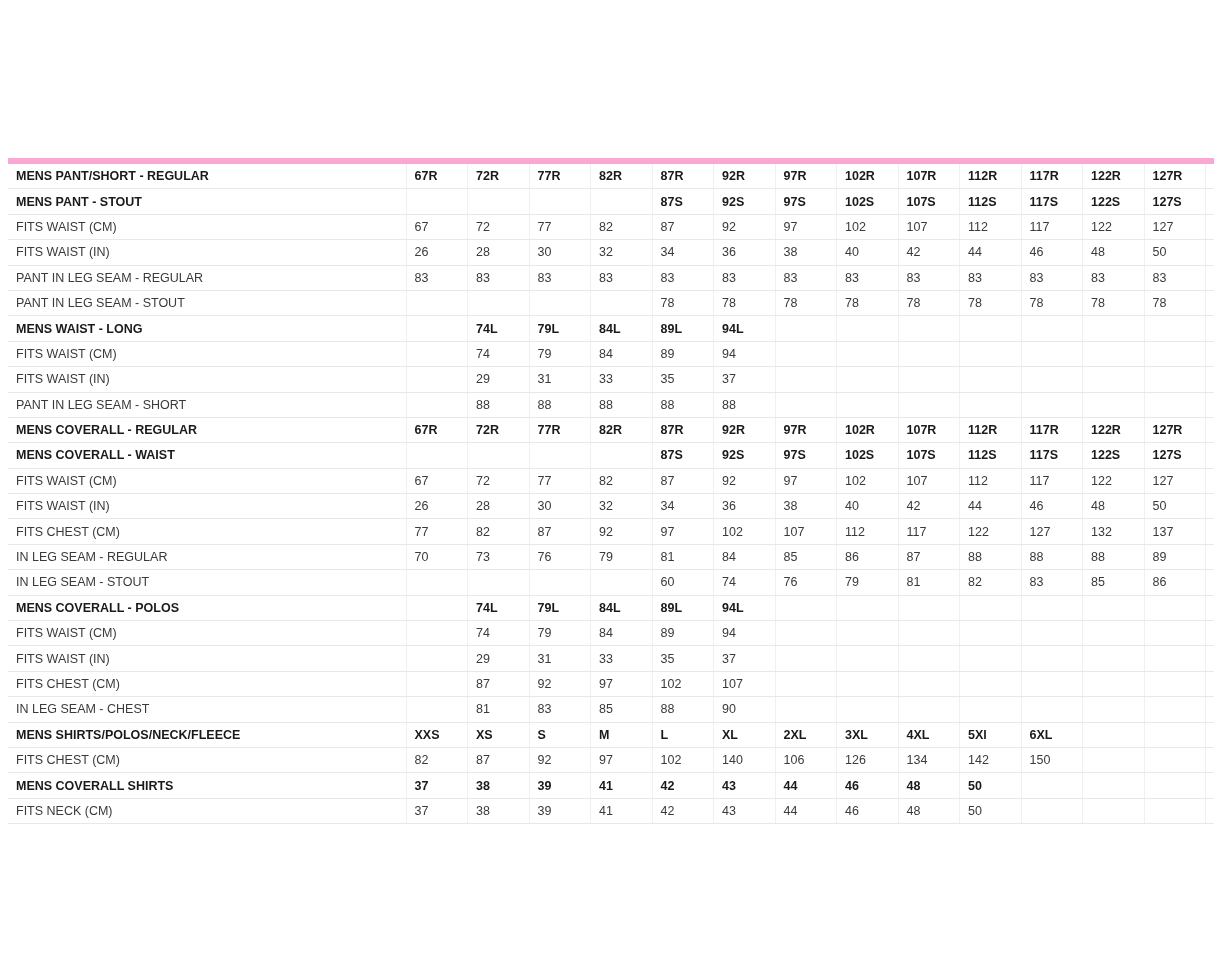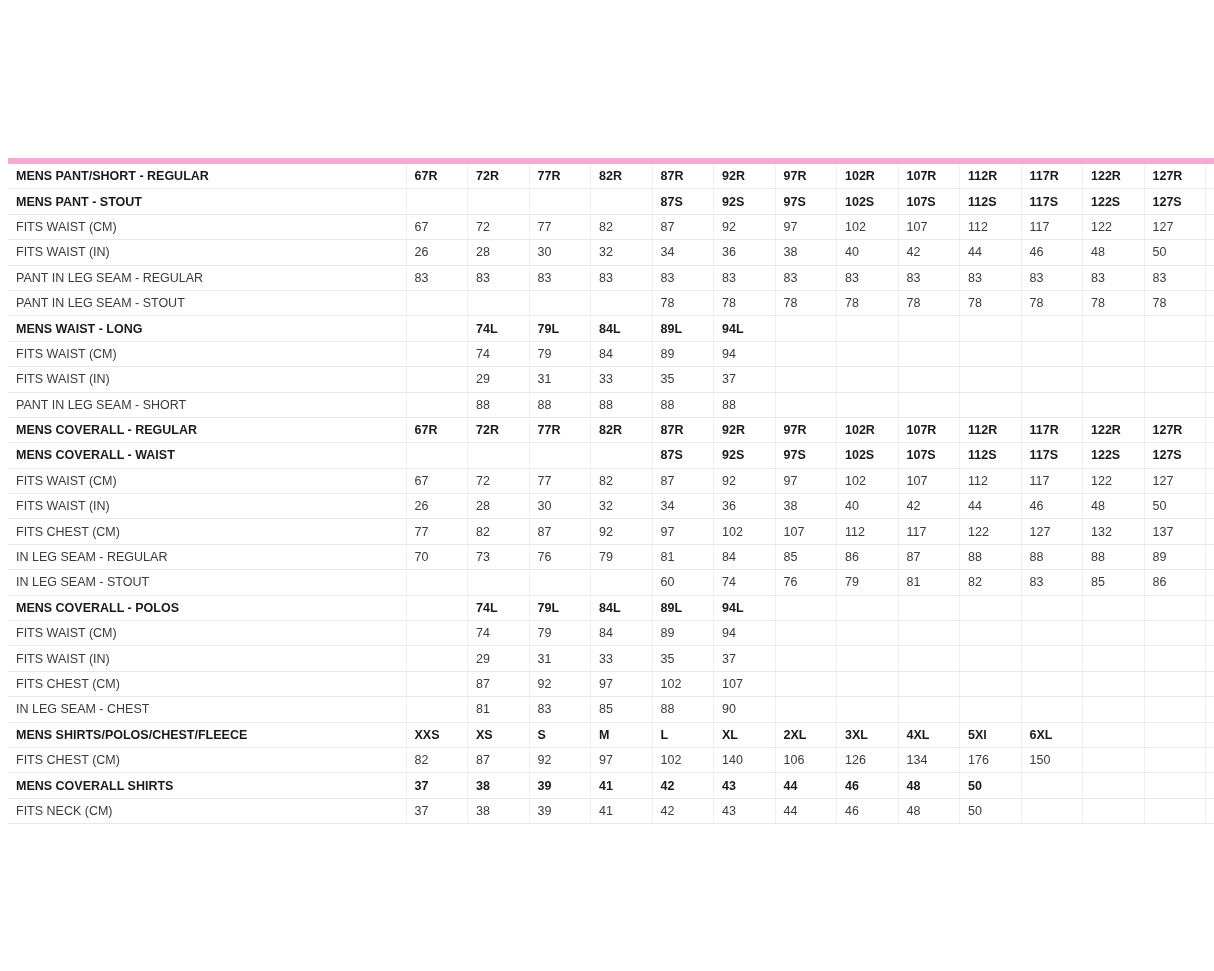--- a/index.html
+++ b/index.html
@@ -442,21 +442,21 @@
           <td></td>
           <td></td>
           <td></td>
           <td></td>
           <td></td>
           <td></td>
           <td></td>
           <td></td>
         </tr>
         <tr class="header">
-          <td>MENS SHIRTS/POLOS/CHEST/FLEECE</td>
+          <td>MENS SHIRTS/POLOS/NECK/FLEECE</td>
           <td>XXS</td>
           <td>XS</td>
           <td>S</td>
           <td>M</td>
           <td>L</td>
           <td>XL</td>
           <td>2XL</td>
           <td>3XL</td>
           <td>4XL</td>
           <td>5Xl</td>
@@ -469,21 +469,21 @@
           <td>FITS CHEST (CM)</td>
           <td>82</td>
           <td>87</td>
           <td>92</td>
           <td>97</td>
           <td>102</td>
           <td>140</td>
           <td>106</td>
           <td>126</td>
           <td>134</td>
-          <td>176</td>
+          <td>142</td>
           <td>150</td>
           <td></td>
           <td></td>
           <td></td>
         </tr>
         <tr class="header">
           <td>MENS COVERALL SHIRTS</td>
           <td>37</td>
           <td>38</td>
           <td>39</td>

